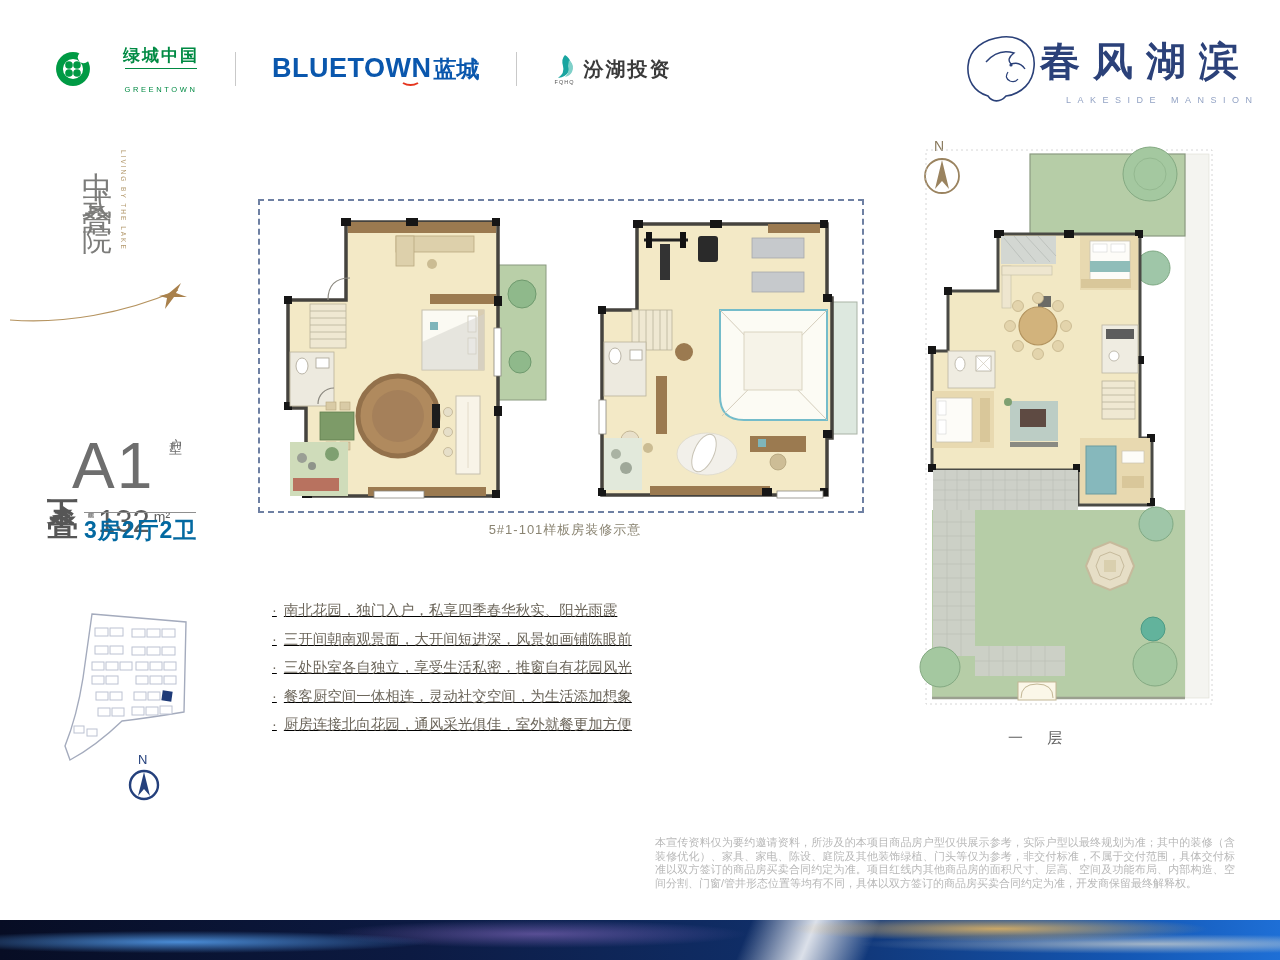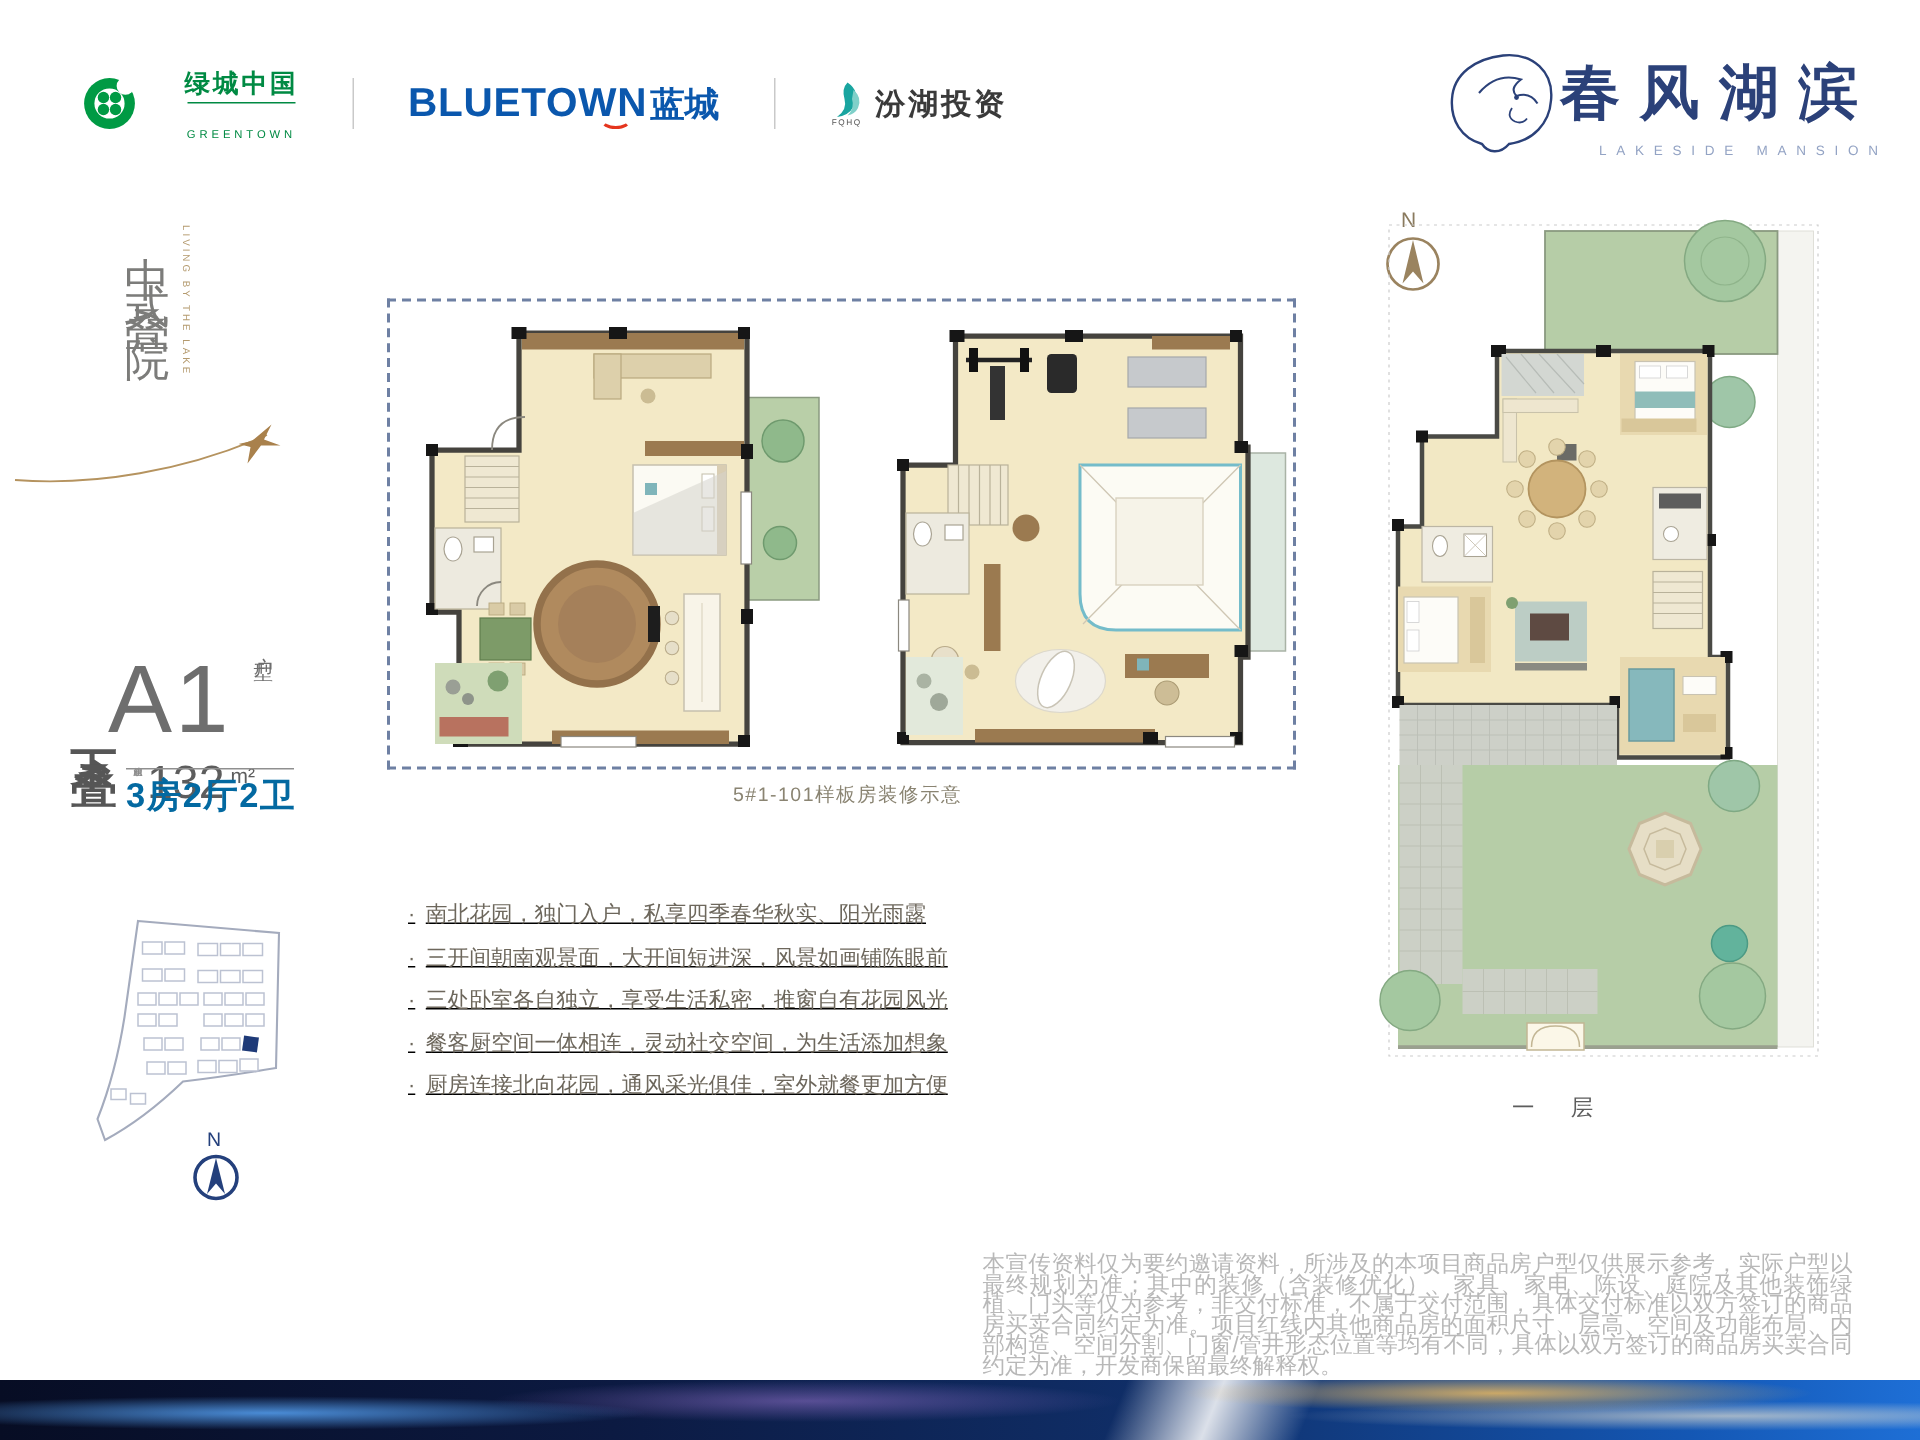--- a/index.html
+++ b/index.html
@@ -48,21 +48,21 @@
   .features{left:272px;top:596px;width:340px;list-style:none;margin:0;padding:0;text-decoration:underline;}
   .features li{font-size:14.5px;color:#6d675c;line-height:28.5px;white-space:nowrap;}
   .features li::before{content:"·";margin-right:7px;color:#6d675c;}
 
   
   .floor-label{left:1008px;top:729px;font-size:15px;color:#5d5d5d;letter-spacing:10px;}
   .compass-n{font-size:14px;color:#8a7a5e;}
   .compass-n2{font-size:13px;color:#24407c;}
 
   
-  .disclaimer{left:655px;top:836px;width:580px;font-size:15px;line-height:13.5px;color:#b8b8b8;text-align:justify;}
+  .disclaimer{left:655px;top:836px;width:580px;font-size:11px;line-height:13.5px;color:#b8b8b8;text-align:justify;}
   .banner{left:0;top:920px;width:1280px;height:40px;
     background:
       radial-gradient(ellipse 300px 18px at 78% 22%, rgba(235,185,95,.85), rgba(235,185,95,0) 70%),
       radial-gradient(ellipse 420px 14px at 90% 60%, rgba(255,240,210,.6), rgba(255,240,210,0) 70%),
       linear-gradient(112deg, rgba(255,255,255,0) 58%, rgba(255,255,255,.85) 63%, rgba(255,255,255,0) 68%),
       radial-gradient(ellipse 360px 16px at 14% 55%, rgba(90,170,255,.8), rgba(90,170,255,0) 70%),
       radial-gradient(ellipse 300px 20px at 42% 35%, rgba(150,115,205,.55), rgba(150,115,205,0) 70%),
       linear-gradient(90deg, #070d24 0%, #0c1a42 32%, #10306b 62%, #1457b4 88%, #1e6fd6 100%);
   }
 </style>

